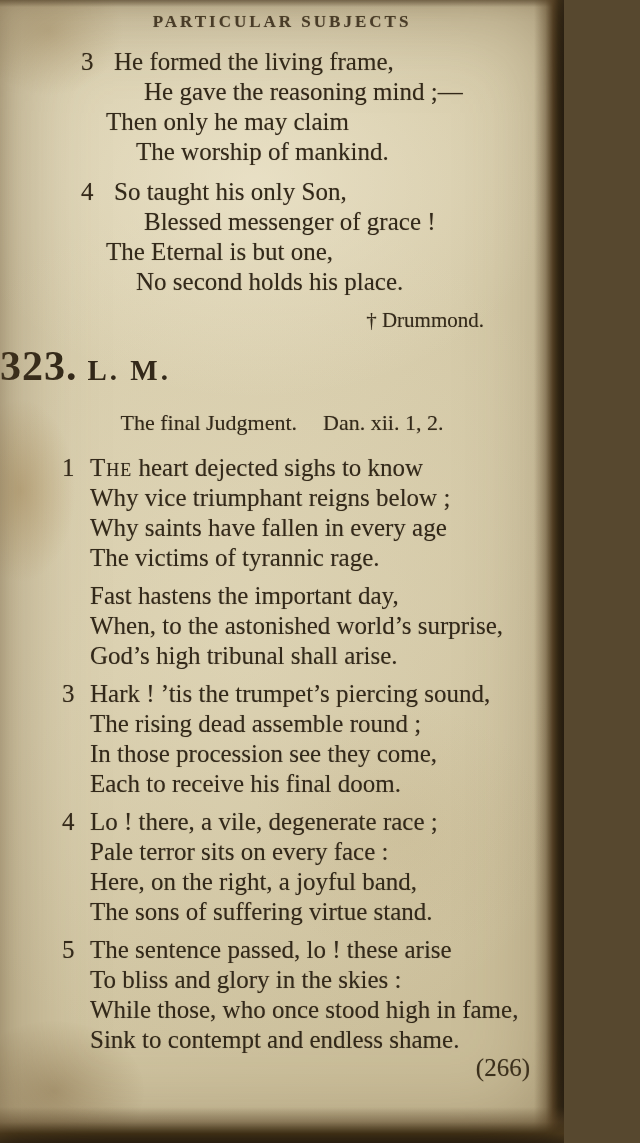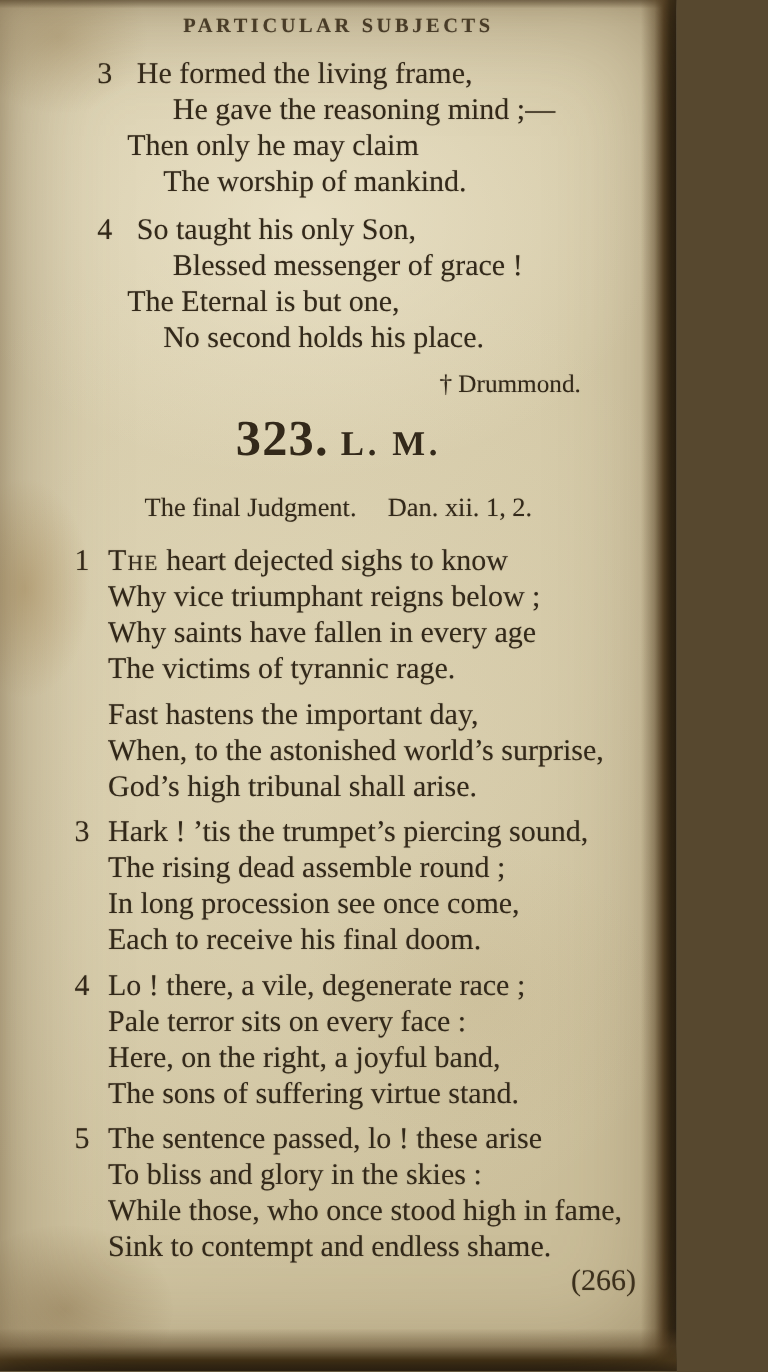--- a/index.html
+++ b/index.html
@@ -80,21 +80,21 @@
   .attribution {
     margin-top: 2px;
     padding-right: 80px;
     text-align: right;
     font-size: 21px;
     line-height: 26px;
   }
 
   .hymn-heading {
     margin-top: 10px;
-    text-align: center;
+    text-align: left;
     line-height: 46px;
   }
   .hymn-number {
     font-size: 42px;
     font-weight: bold;
     letter-spacing: 1px;
   }
   .hymn-meter {
     font-size: 29px;
     font-weight: bold;
@@ -184,21 +184,21 @@
 
       <div class="stanza">
         <div class="vline cont">Fast hastens the important day,</div>
         <div class="vline cont">When, to the astonished world’s surprise,</div>
         <div class="vline cont">God’s high tribunal shall arise.</div>
       </div>
 
       <div class="stanza">
         <div class="vline"><span class="num">3</span><span class="vtext">Hark ! ’tis the trumpet’s piercing sound,</span></div>
         <div class="vline cont">The rising dead assemble round ;</div>
-        <div class="vline cont">In long procession see once come,</div>
+        <div class="vline cont">In those procession see they come,</div>
         <div class="vline cont">Each to receive his final doom.</div>
       </div>
 
       <div class="stanza">
         <div class="vline"><span class="num">4</span><span class="vtext">Lo ! there, a vile, degenerate race ;</span></div>
         <div class="vline cont">Pale terror sits on every face :</div>
         <div class="vline cont">Here, on the right, a joyful band,</div>
         <div class="vline cont">The sons of suffering virtue stand.</div>
       </div>
 

